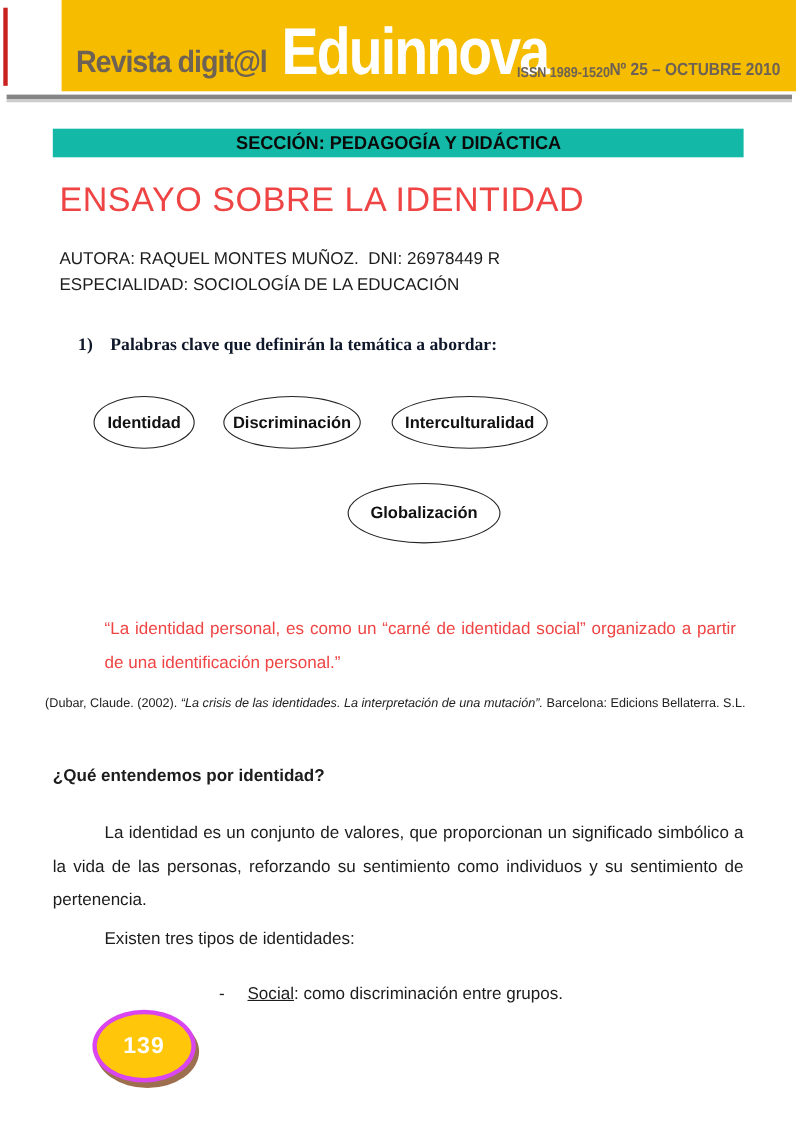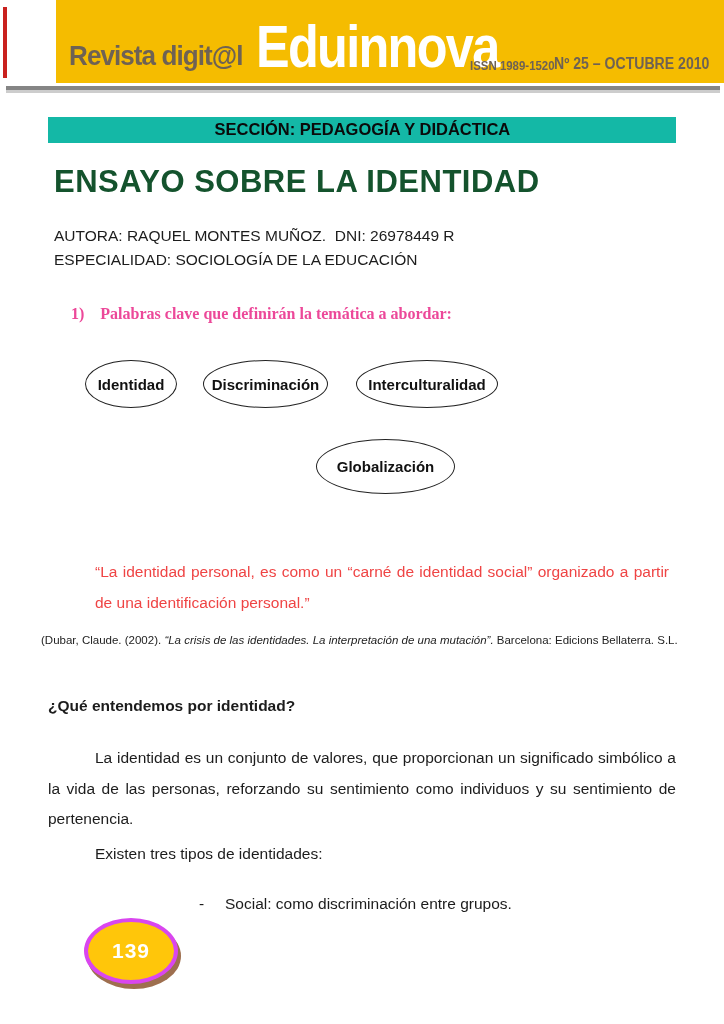--- a/index.html
+++ b/index.html
@@ -33,27 +33,27 @@
   
   .section-band {
     position:absolute; left:48px; top:117px; width:628px; height:26px; background:#14b8a6;
     display:flex; align-items:center; justify-content:center;
   }
   .section-band span {
     font-size:17px; font-weight:bold; color:#0a0a0a; letter-spacing:0;
     transform:scaleX(0.97); white-space:nowrap;
   }
   
-  .title { position:absolute; left:54px; top:164px; font-size:31px; font-weight:700; color:#14532d; letter-spacing:0.5px; white-space:nowrap; }
+  .title { position:absolute; left:54px; top:164px; font-size:31px; font-weight:400; color:#ef4444; letter-spacing:0.5px; white-space:nowrap; }
   .author-line { position:absolute; left:54px; top:227px; font-size:15.5px; white-space:pre; }
   .spec-line   { position:absolute; left:54px; top:251px; font-size:15.5px; white-space:pre; }
   
   .kw-heading {
     position:absolute; left:71px; top:305px; font-family:"Liberation Serif", serif;
-    font-size:16px; font-weight:bold; color:#ec4899; white-space:nowrap;
+    font-size:16px; font-weight:bold; color:#0f172a; white-space:nowrap;
   }
   .kw-heading .kw-text { margin-left:16px; }
   
   .bubble {
     position:absolute; border:1.5px solid #222; border-radius:50%;
     display:flex; align-items:center; justify-content:center; background:#fff;
   }
   .bubble span { font-size:15px; font-weight:bold; color:#111; white-space:nowrap; }
   .b1 { left:85px;  top:360px; width:90px;  height:46px; }
   .b2 { left:203px; top:360px; width:123px; height:46px; }
@@ -69,21 +69,21 @@
   .citation .cit-italic { font-style:italic; }
   
   .subheading { position:absolute; left:48px; top:697px; width:628px; text-align:left; font-size:15.5px; font-weight:bold; }
   .body-par {
     position:absolute; left:48px; top:743px; width:628px; font-size:15.5px;
     line-height:30.5px; text-align:justify; text-indent:47px; color:#1c1c1c;
   }
   .types-intro { position:absolute; left:95px; top:845px; font-size:15.5px; }
   .list-item { position:absolute; left:199px; top:895px; font-size:15.5px; white-space:nowrap; }
   .list-item .dash { display:inline-block; width:26px; }
-  .list-item .term { }
+  .list-item .term { text-decoration:underline; }
   
   .page-badge {
     position:absolute; left:84px; top:918px; width:86px; height:58px;
     background:#FFC60A; border:4px solid #d946ef; border-radius:50%;
     box-shadow:3px 5px 0 0 #9E6F4F;
     display:flex; align-items:center; justify-content:center;
   }
   .page-badge span { color:#ffffff; font-size:21px; font-weight:bold; letter-spacing:1px; }
 </style>
 </head>

